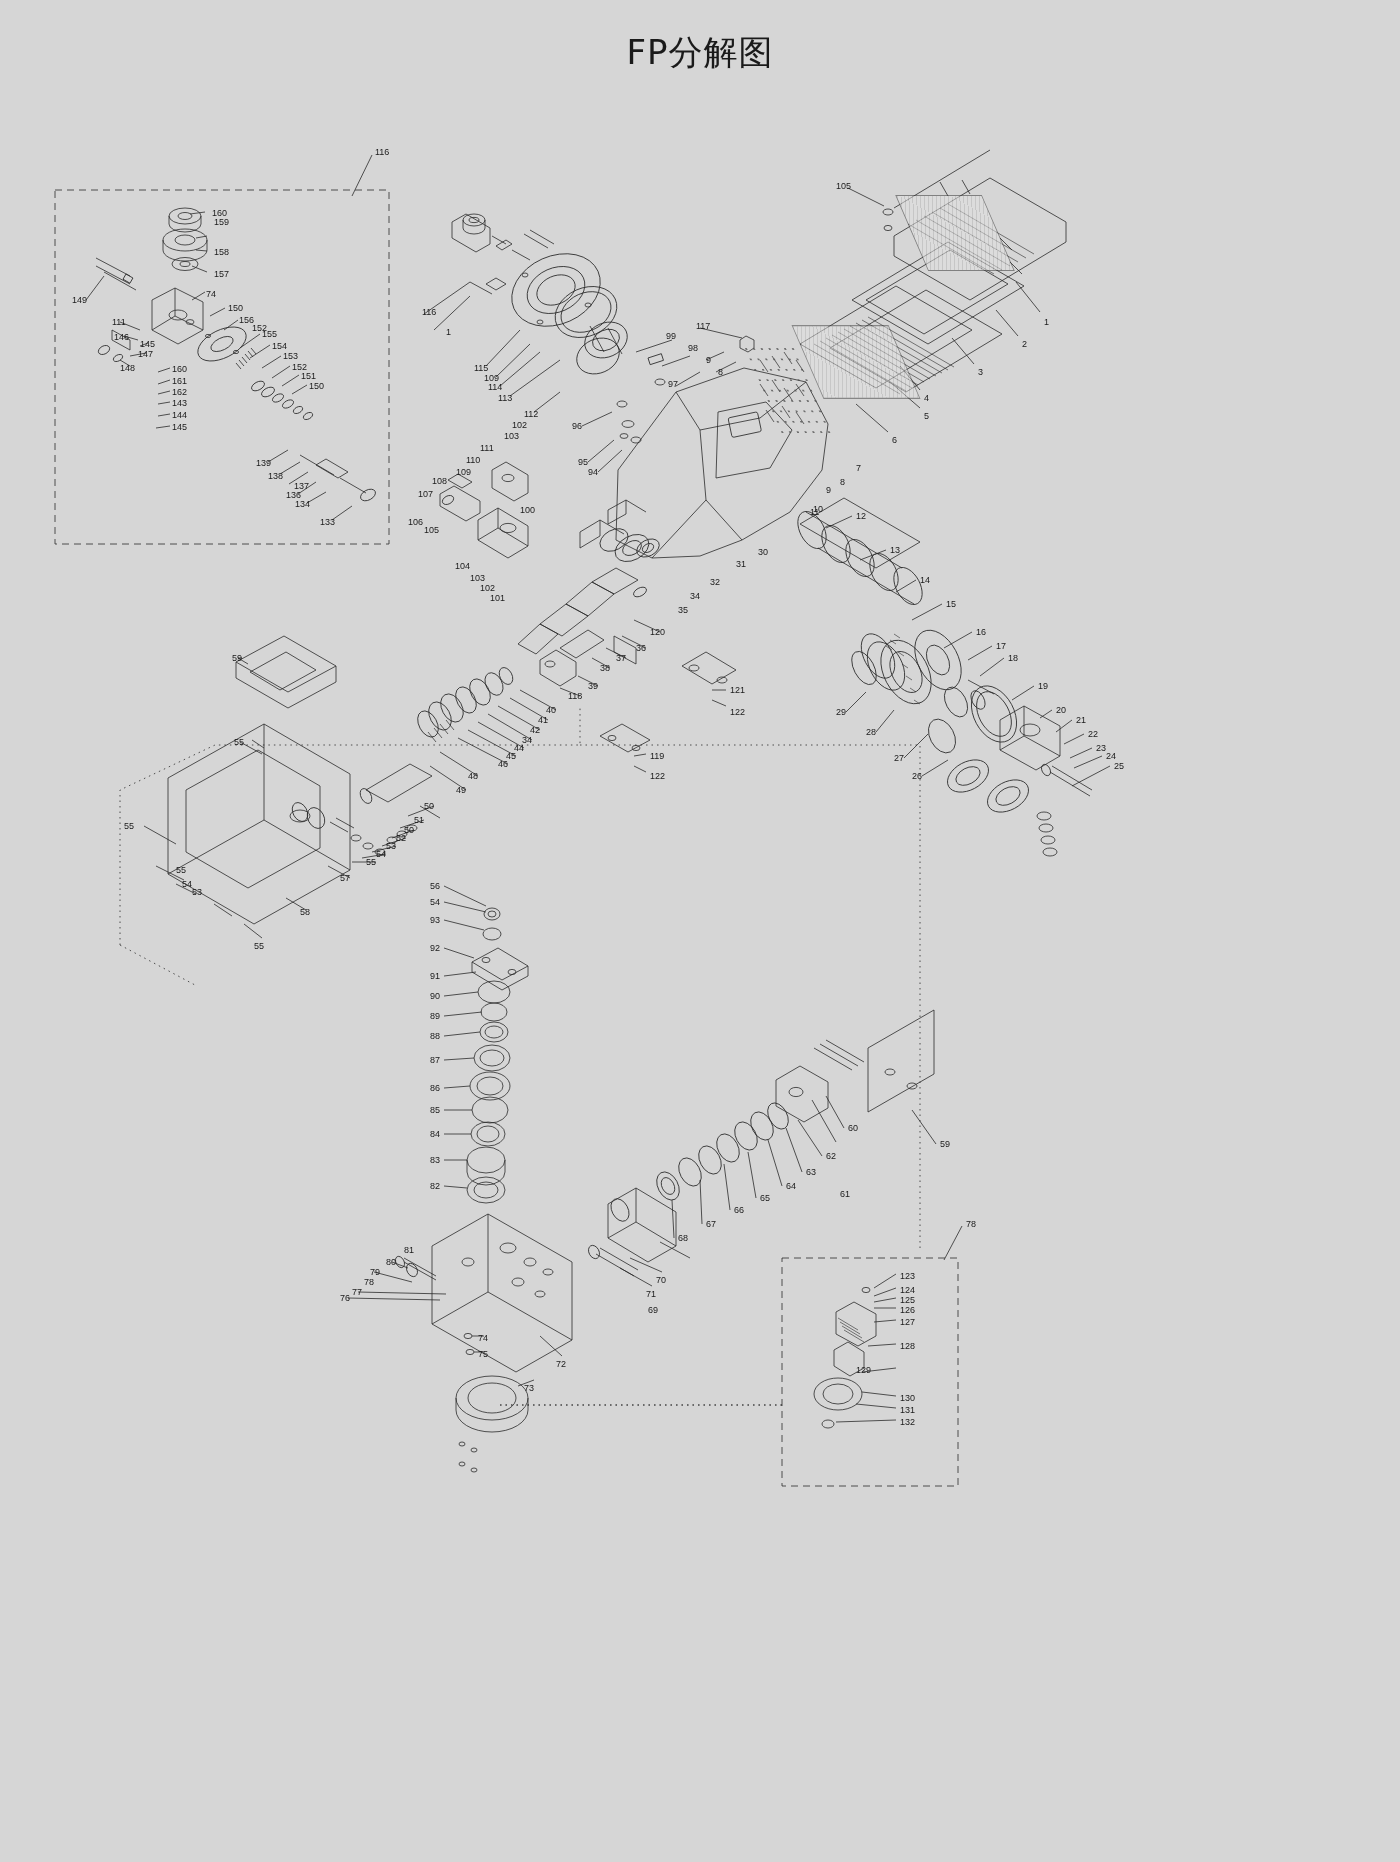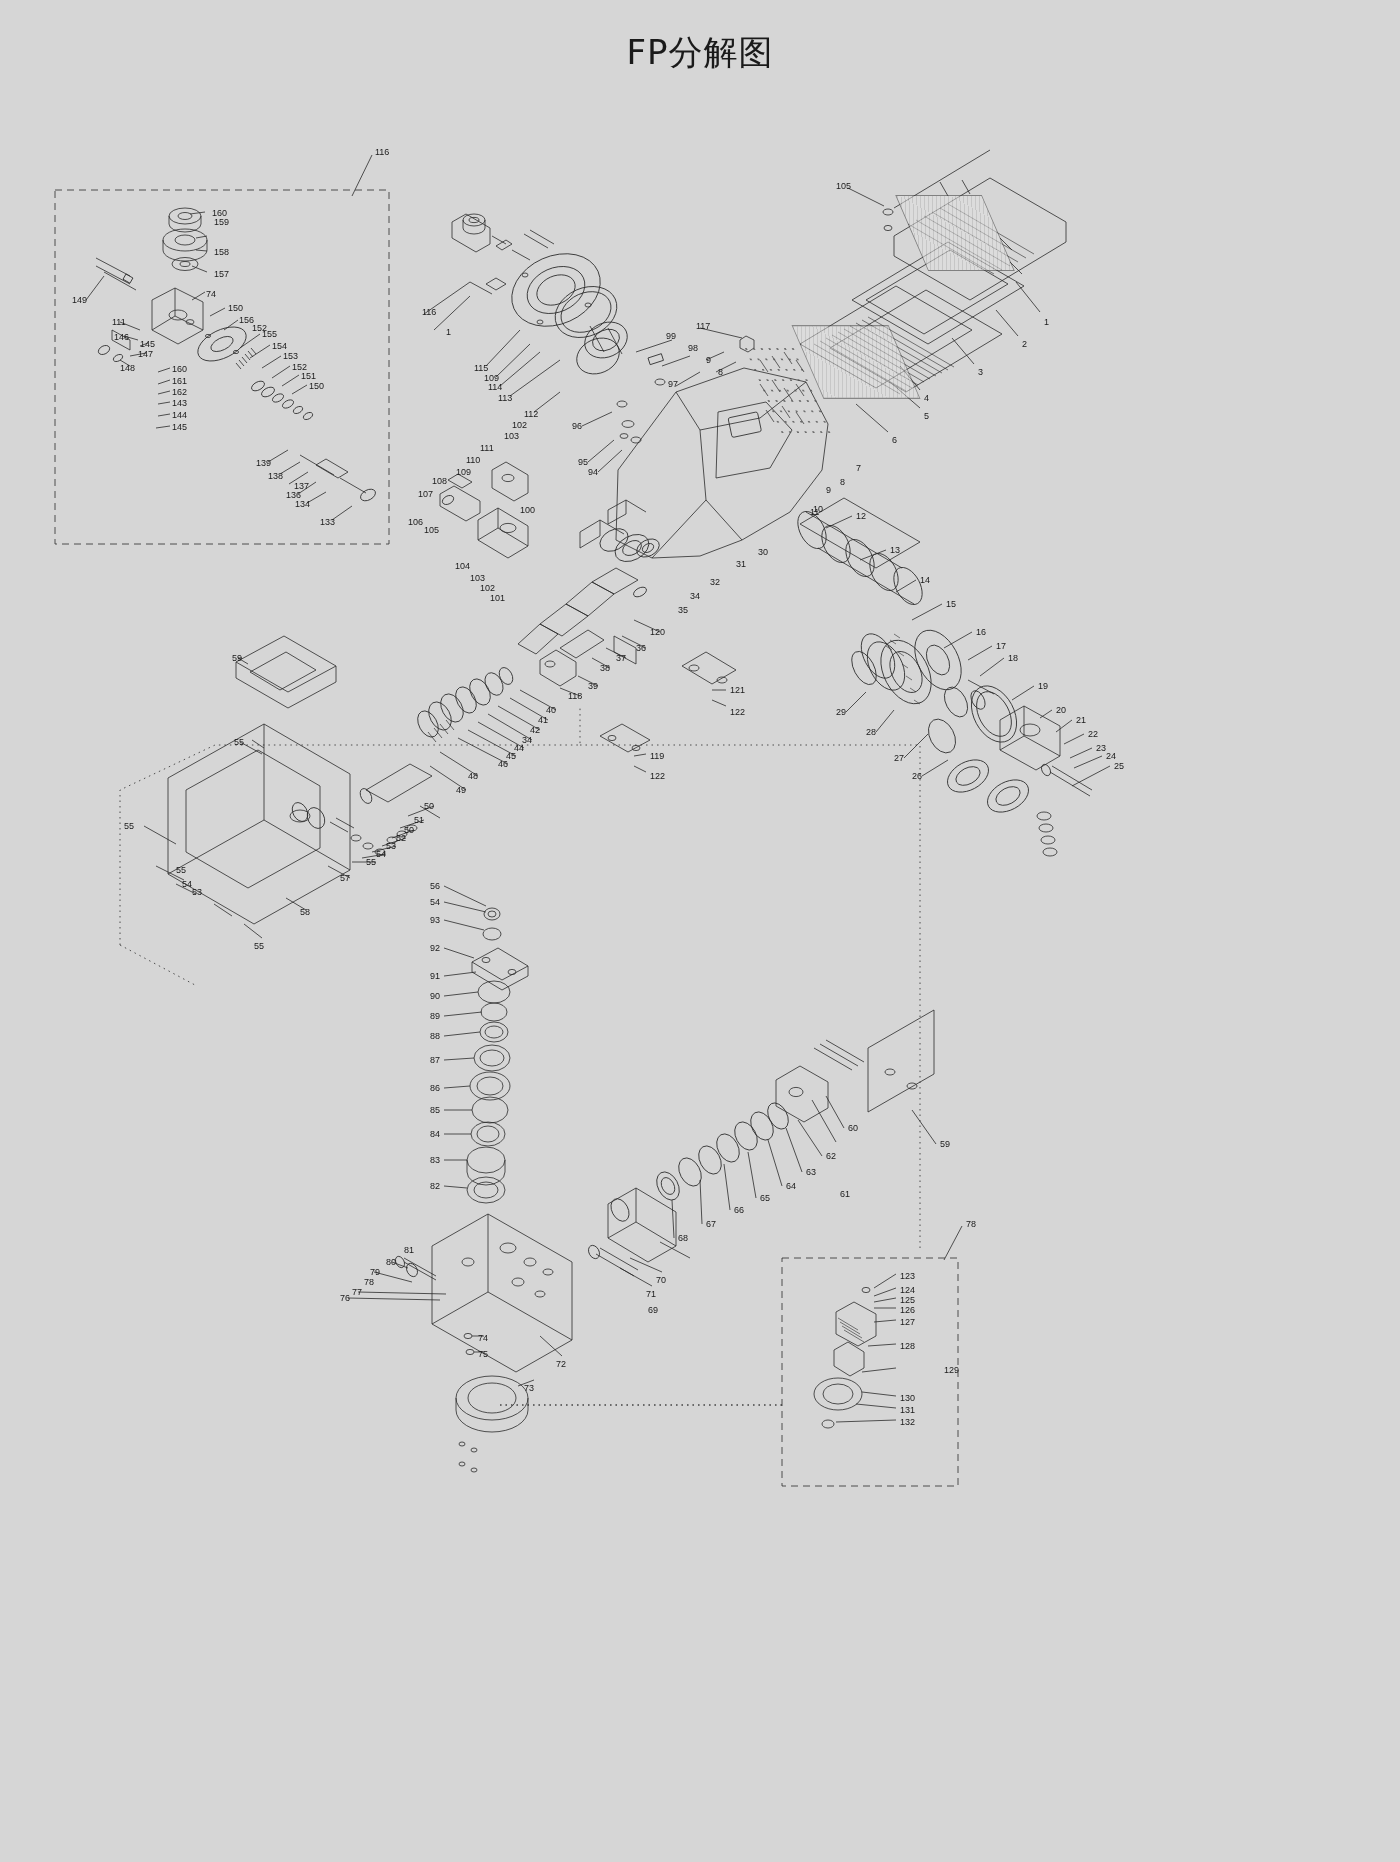--- a/index.html
+++ b/index.html
@@ -738,19 +738,19 @@
       <div class="callout" style="left: 478px; top: 1350px;">75</div>
       <div class="callout" style="left: 556px; top: 1360px;">72</div>
       <div class="callout" style="left: 524px; top: 1384px;">73</div>
       <div class="callout" style="left: 966px; top: 1220px;">78</div>
       <div class="callout" style="left: 900px; top: 1272px; text-align: center;">123</div>
       <div class="callout" style="left: 900px; top: 1286px;">124</div>
       <div class="callout" style="left: 900px; top: 1296px;">125</div>
       <div class="callout" style="left: 900px; top: 1306px;">126</div>
       <div class="callout" style="left: 900px; top: 1318px;">127</div>
       <div class="callout" style="left: 900px; top: 1342px;">128</div>
-      <div class="callout" style="left: 944px; top: 1366px;">129</div>
+      <div class="callout" style="left: 856px; top: 1366px;">129</div>
       <div class="callout" style="left: 900px; top: 1394px;">130</div>
       <div class="callout" style="left: 900px; top: 1406px;">131</div>
       <div class="callout" style="left: 900px; top: 1418px;">132</div>
     </div>
 
 </div>
 
 </body></html>

